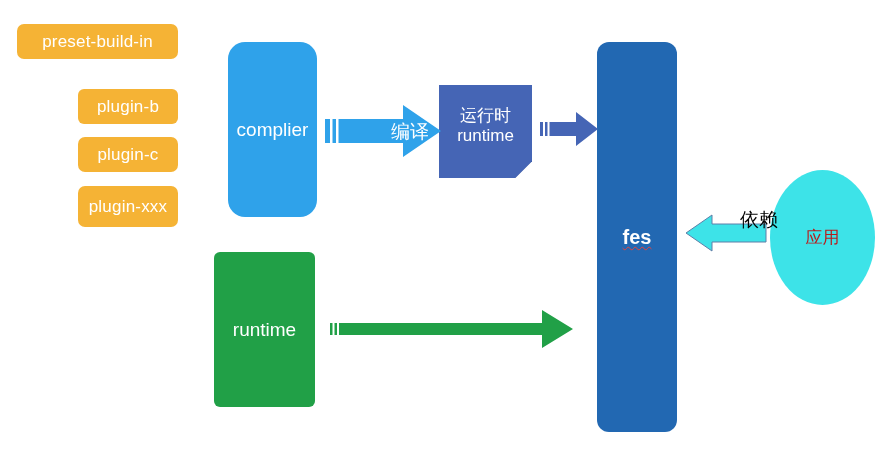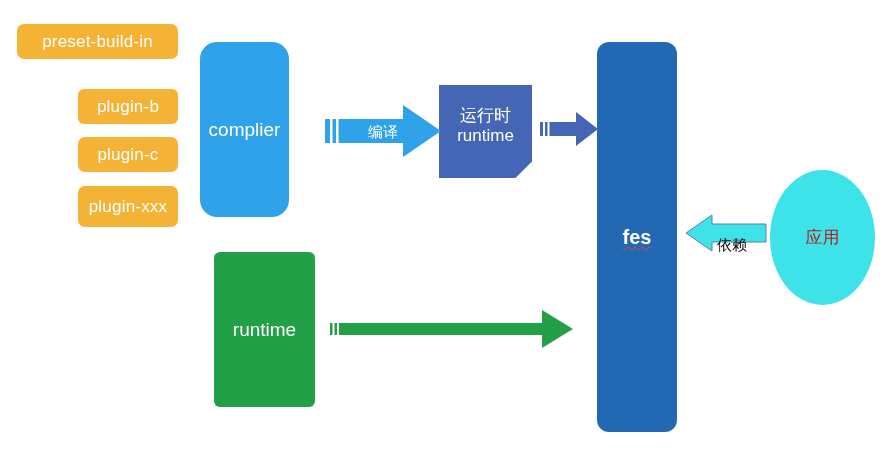--- a/index.html
+++ b/index.html
@@ -35,21 +35,21 @@
     letter-spacing: .2px;
   }
   #chip-preset { left: 17px;  top: 24px;  width: 161px; height: 35px; }
   #chip-b      { left: 78px;  top: 89px;  width: 100px; height: 35px; border-radius: 6px; }
   #chip-c      { left: 78px;  top: 137px; width: 100px; height: 35px; border-radius: 7px; }
   #chip-xxx    { left: 78px;  top: 186px; width: 100px; height: 41px;
                  line-height: 1.0; }
 
   
   #node-complier {
-    left: 200px; top: 42px; width: 89px; height: 175px;
+    left: 228px; top: 42px; width: 89px; height: 175px;
     background: #2FA2EA;
     border-radius: 17px;
     font-size: 19px;
   }
   #node-runtime {
     left: 214px; top: 252px; width: 101px; height: 155px;
     background: #21A047;
     border-radius: 6px;
     font-size: 19px;
   }
@@ -96,35 +96,36 @@
   }
 
   
   .arrow { position: absolute; }
   .arrow svg { display: block; overflow: visible; }
   .arrow-label {
     position: absolute;
     display: flex;
     align-items: center;
     justify-content: center;
-    font-size: 15px;
+    font-size: 19px;
     line-height: 1;
     white-space: nowrap;
+    margin-left: 27px;
   }
 
   #arrow-compile        { left: 325px; top: 105px; }
   #arrow-compile-label  { left: 325px; top: 105px; width: 116px; height: 52px;
                           color: #ffffff; }
 
   #arrow-plugins-to-fes { left: 540px; top: 112px; }
 
   #arrow-runtime-to-fes { left: 330px; top: 310px; }
 
   #arrow-depend         { left: 686px; top: 215px; }
-  #arrow-depend-label   { left: 700px; top: 226px; width: 64px; height: 36px;
+  #arrow-depend-label   { left: 700px; top: 201px; width: 64px; height: 36px;
                           color: #000000; }
 </style>
 </head>
 <body>
 
 <div id="canvas">
 
   <div class="node chip" id="chip-preset">
     <span>preset-build-in</span>
   </div>

